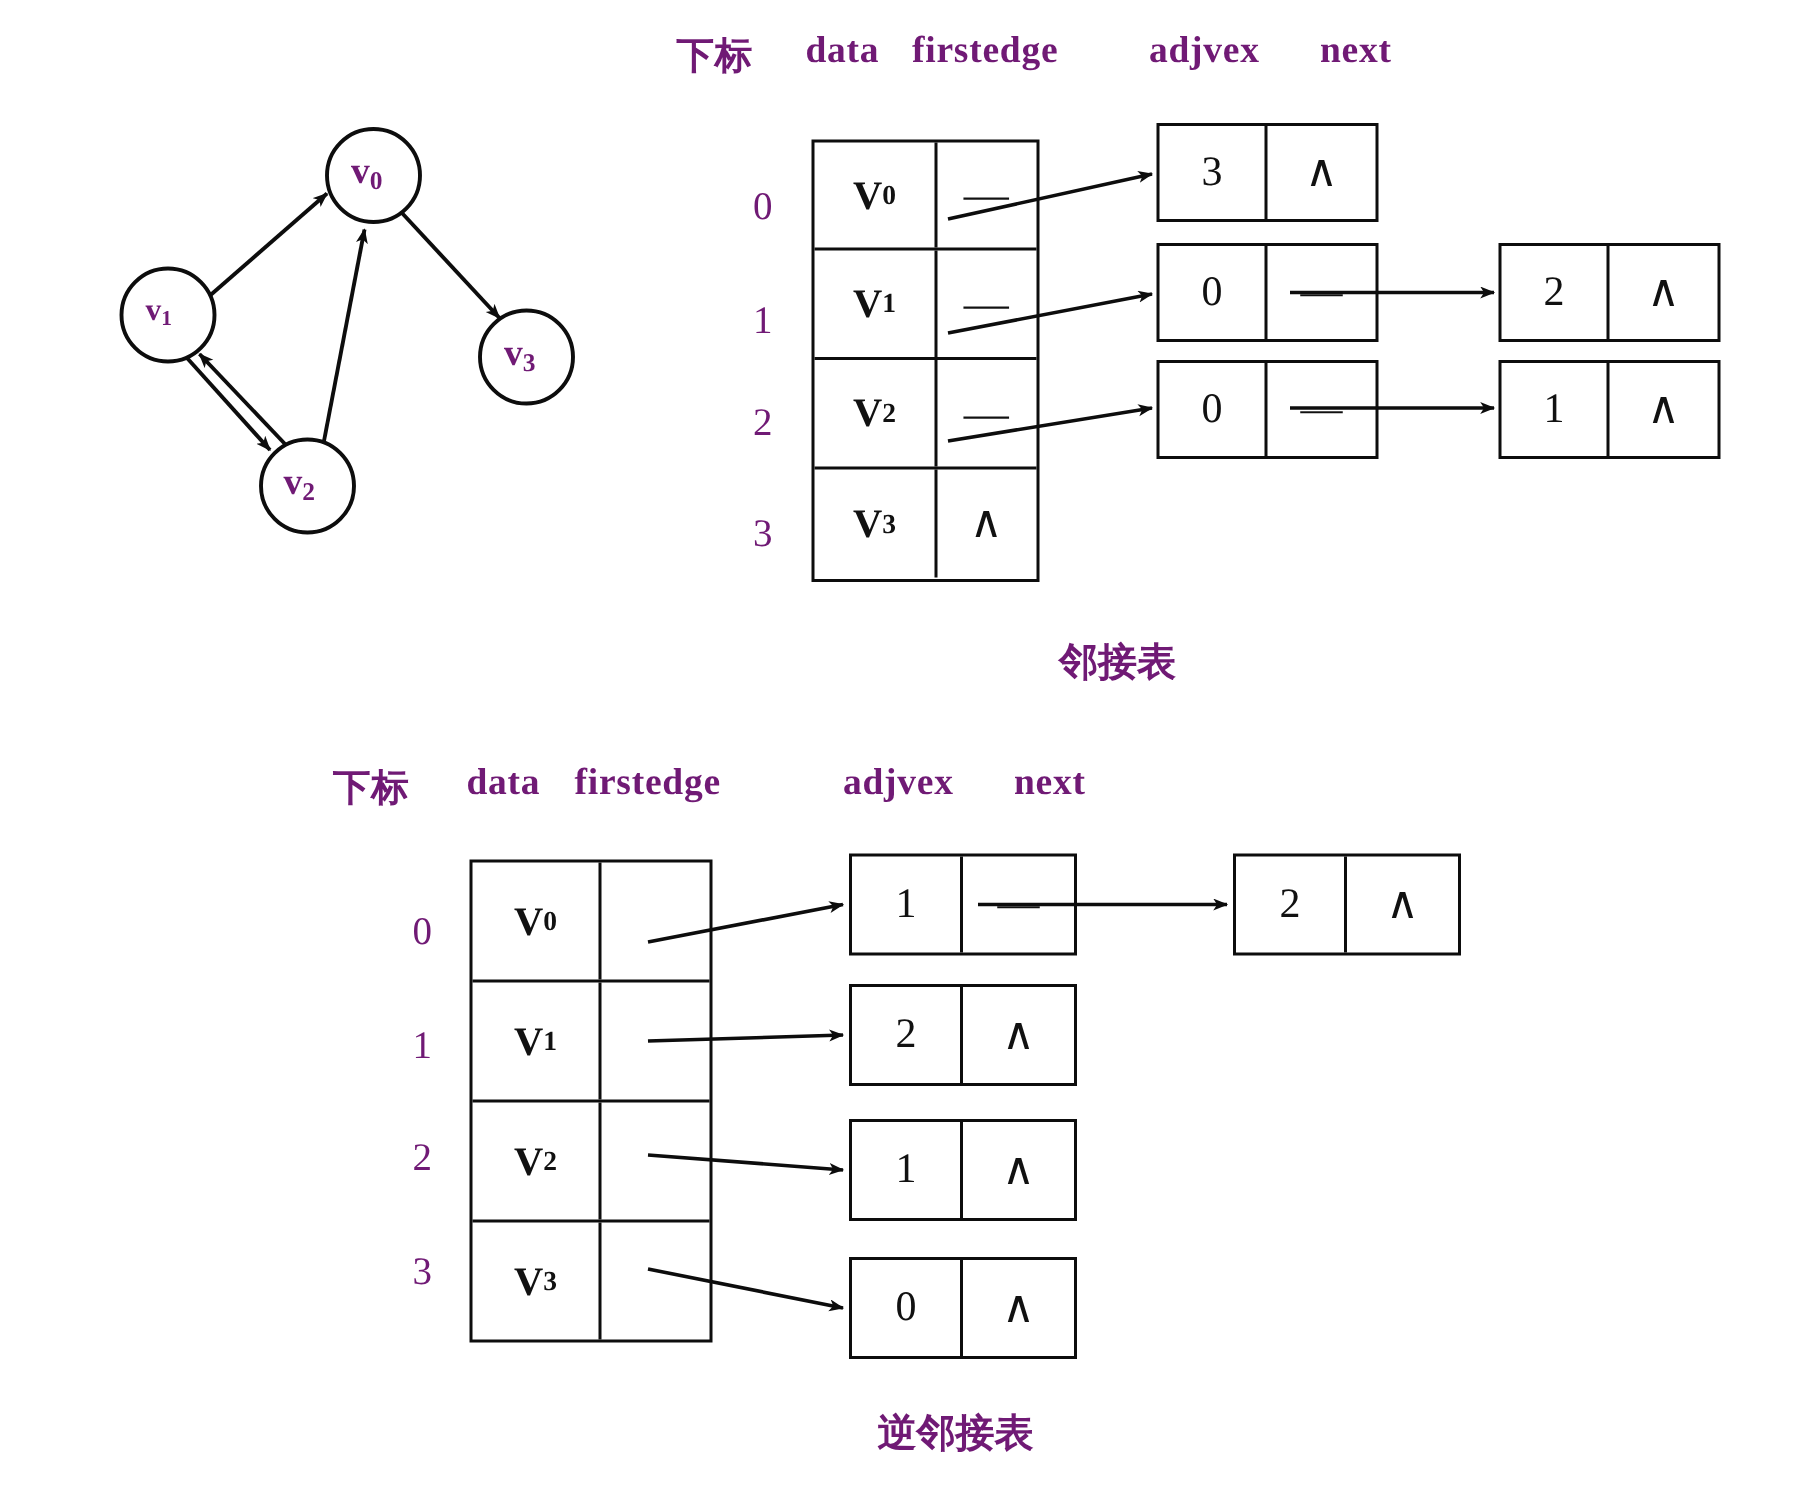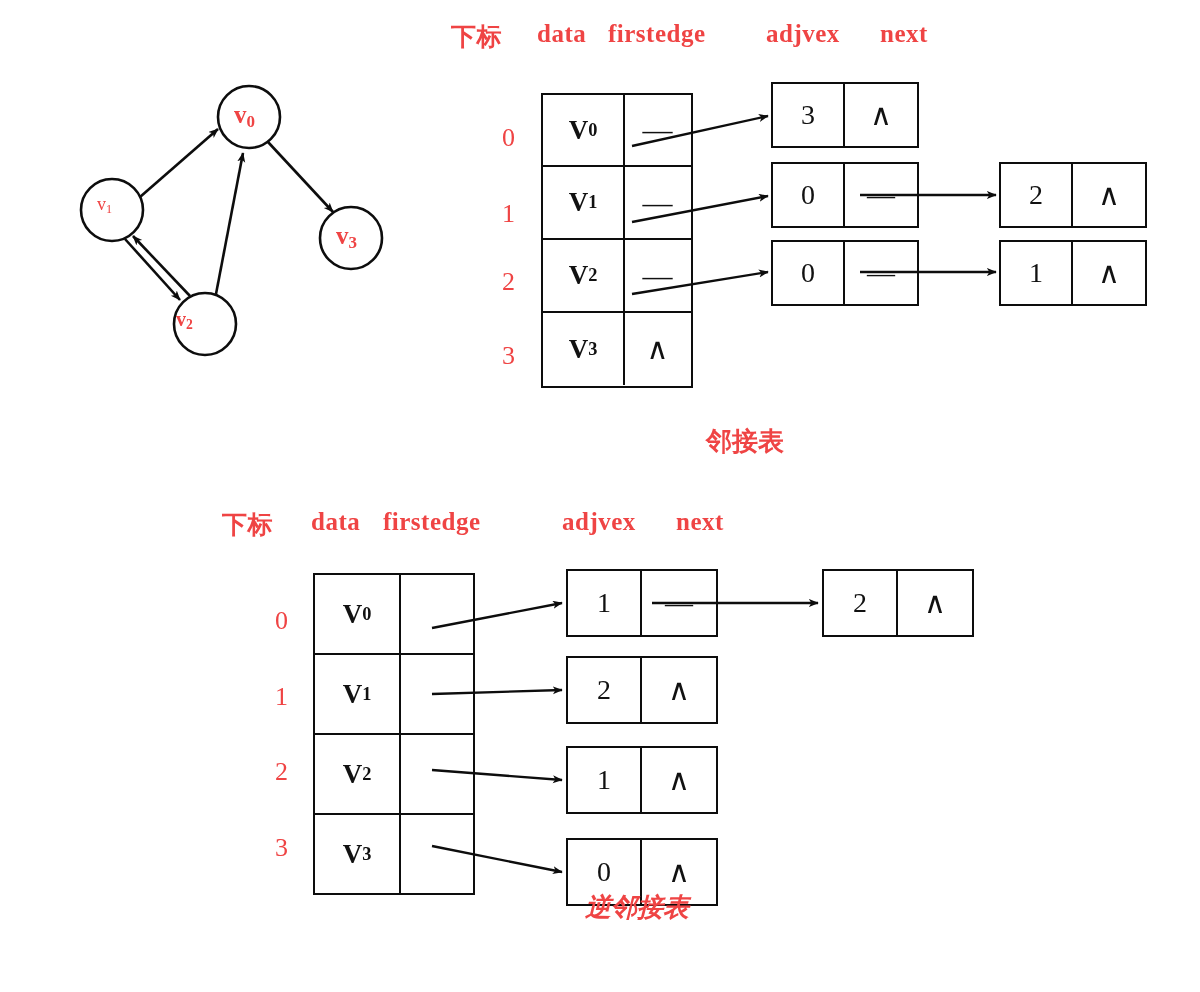--- a/index.html
+++ b/index.html
@@ -18,21 +18,21 @@
   .canvas {
     position: absolute;
     left: 0; top: 0;
     width: 1200px;
     height: 992px;
   }
   .lbl {
     position: absolute;
     white-space: nowrap;
     font-family: "Liberation Serif", serif;
-    color: #ef4444;
+    color: #701a75;
   }
   .hdr {
     font-size: 25px;
     font-weight: 700;
     letter-spacing: 0.5px;
   }
   .cap {
     font-size: 26px;
     font-weight: 700;
   }
@@ -133,22 +133,22 @@
   <g>
     <line x1="432" y1="628" x2="562" y2="603" stroke="#0d0d0d" stroke-width="2.4" marker-end="url(#ah)"></line>
     <line x1="432" y1="694" x2="562" y2="690" stroke="#0d0d0d" stroke-width="2.4" marker-end="url(#ah)"></line>
     <line x1="432" y1="770" x2="562" y2="780" stroke="#0d0d0d" stroke-width="2.4" marker-end="url(#ah)"></line>
     <line x1="432" y1="846" x2="562" y2="872" stroke="#0d0d0d" stroke-width="2.4" marker-end="url(#ah)"></line>
     <line x1="652" y1="603" x2="818" y2="603" stroke="#0d0d0d" stroke-width="2.4" marker-end="url(#ah)"></line>
   </g>
 </svg>
 
 <div class="lbl" style="left:234px;top:101px;font-size:25px;font-weight:700;">v<span class="sub">0</span></div>
-<div class="lbl" style="left:97px;top:194px;font-size:18px;font-weight:400;">v<span class="sub">1</span></div>
-<div class="lbl" style="left:176px;top:308px;font-size:20px;font-weight:700;">v<span class="sub">2</span></div>
+<div class="lbl" style="left:97px;top:194px;font-size:21px;font-weight:700;">v<span class="sub">1</span></div>
+<div class="lbl" style="left:189px;top:308px;font-size:25px;font-weight:700;">v<span class="sub">2</span></div>
 <div class="lbl" style="left:336px;top:222px;font-size:25px;font-weight:700;">v<span class="sub">3</span></div>
 
 <div class="lbl hdr" style="left:451px;top:20px;">下标</div>
 <div class="lbl hdr" style="left:537px;top:20px;">data</div>
 <div class="lbl hdr" style="left:608px;top:20px;">firstedge</div>
 <div class="lbl hdr" style="left:766px;top:20px;">adjvex</div>
 <div class="lbl hdr" style="left:880px;top:20px;">next</div>
 
 <div class="lbl idx" style="left:502px;top:123px;">0</div>
 <div class="lbl idx" style="left:502px;top:199px;">1</div>
@@ -246,13 +246,13 @@
 <div class="enode" style="left:566px;top:746px;width:152px;height:68px;">
   <div class="ecell first" style="width:74px;">1</div>
   <div class="ecell nil" style="width:74px;">∧</div>
 </div>
 
 <div class="enode" style="left:566px;top:838px;width:152px;height:68px;">
   <div class="ecell first" style="width:74px;">0</div>
   <div class="ecell nil" style="width:74px;">∧</div>
 </div>
 
-<div class="lbl cap" style="left:585px;top:890px;font-style:italic;">逆邻接表</div>
+<div class="lbl cap" style="left:585px;top:938px;">逆邻接表</div>
 
 </body></html>

